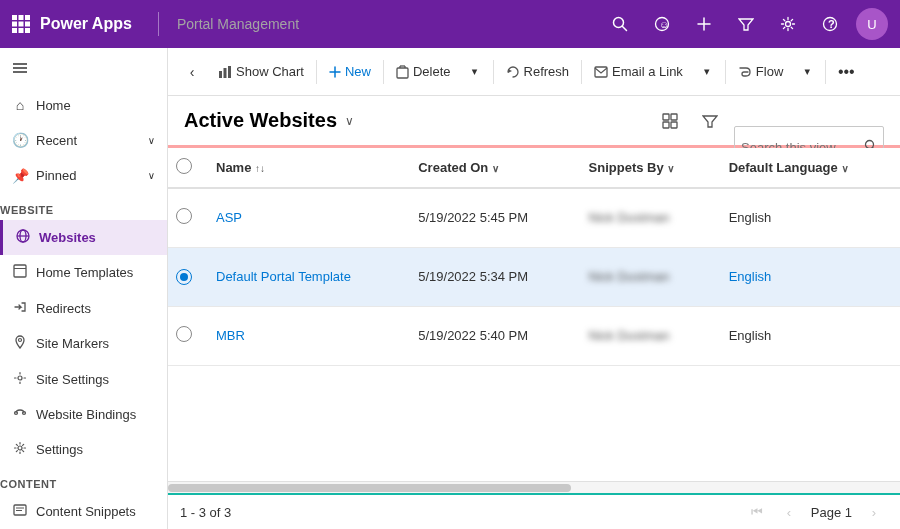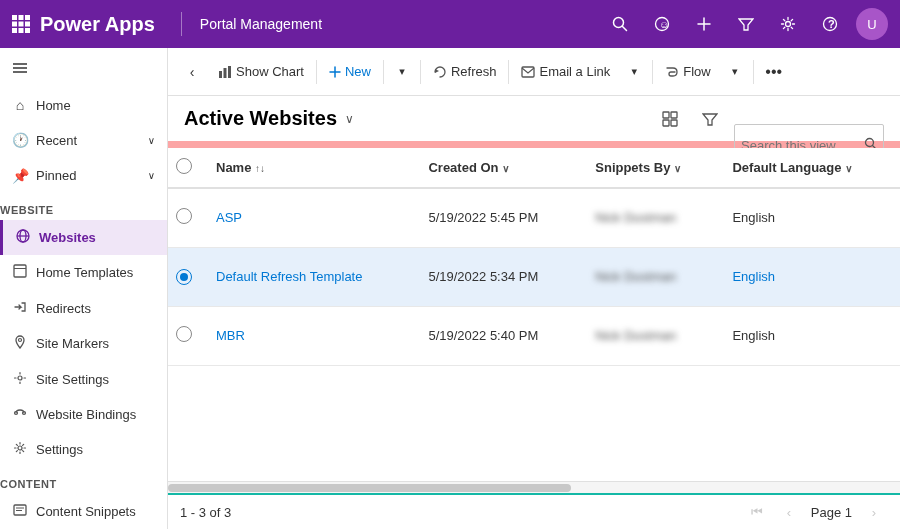--- a/index.html
+++ b/index.html
@@ -8,23 +8,23 @@
     
     .top-nav {
       height: 48px;
       background: #6b1f9e;
       display: flex;
       align-items: center;
       padding: 0 12px;
       gap: 10px;
     }
     .top-nav-grid { color: #fff; font-size: 18px; cursor: pointer; display: flex; align-items: center; }
-    .top-nav-logo { color: #fff; font-weight: 700; font-size: 20px; margin-right: 8px; }
+    .top-nav-logo { color: #fff; font-weight: 700; font-size: 16px; margin-right: 8px; }
     .top-nav-divider { width: 1px; height: 24px; background: rgba(255,255,255,0.4); margin: 0 8px; }
-    .top-nav-title { color: #ffffff; font-size: 14px; }
+    .top-nav-title { color: #a3a3a3; font-size: 14px; }
     .top-nav-spacer { flex: 1; }
     .top-nav-icon { color: #fff; font-size: 16px; width: 32px; height: 32px; display: flex; align-items: center; justify-content: center; cursor: pointer; border-radius: 2px; }
     .top-nav-avatar { width: 32px; height: 32px; border-radius: 50%; background: #a855c8; display: flex; align-items: center; justify-content: center; color: #fff; font-size: 13px; cursor: pointer; }
 
     
     .main-layout { display: flex; height: calc(529px - 48px); }
 
     
     .sidebar { width: 168px; background: #fff; border-right: 1px solid #e0e0e0; display: flex; flex-direction: column; overflow-y: auto; flex-shrink: 0; }
     .sidebar-menu-btn { height: 40px; display: flex; align-items: center; padding: 0 12px; cursor: pointer; color: #333; }
@@ -42,21 +42,21 @@
     
     .toolbar { height: 48px; border-bottom: 1px solid #e0e0e0; display: flex; align-items: center; padding: 0 8px; gap: 2px; background: #fff; }
     .toolbar-btn { height: 32px; display: flex; align-items: center; gap: 4px; padding: 0 8px; cursor: pointer; border: none; background: transparent; font-size: 13px; color: #333; border-radius: 2px; }
     .toolbar-btn.primary { color: #0078d4; }
     .toolbar-divider { width: 1px; height: 24px; background: #e0e0e0; margin: 0 2px; }
     .toolbar-dropdown { width: 28px; height: 32px; display: flex; align-items: center; justify-content: center; cursor: pointer; border: none; background: transparent; font-size: 11px; color: #333; border-radius: 2px; }
     .toolbar-more { width: 32px; height: 32px; display: flex; align-items: center; justify-content: center; cursor: pointer; border: none; background: transparent; font-size: 16px; color: #333; }
     .toolbar-back { width: 32px; height: 32px; display: flex; align-items: center; justify-content: center; cursor: pointer; border: none; background: transparent; font-size: 14px; color: #333; }
 
     
-    .view-header { height: 52px; display: flex; align-items: center; padding: 0 16px; gap: 8px; border-bottom: 7px solid #fca5a5; }
+    .view-header { height: 52px; display: flex; align-items: center; padding: 0 16px; gap: 8px; border-bottom: 3px solid #fca5a5; }
     .view-title { font-size: 20px; font-weight: 600; color: #000; }
     .view-title-chevron { font-size: 12px; color: #555; cursor: pointer; }
     .view-header-spacer { flex: 1; }
     .view-header-icon { width: 32px; height: 32px; display: flex; align-items: center; justify-content: center; cursor: pointer; color: #333; font-size: 14px; border-radius: 2px; }
     .search-box { display: flex; align-items: flex-end; border: 1px solid #c8c8c8; border-radius: 2px; height: 30px; padding: 0 6px; gap: 4px; width: 150px; margin-top: 40px; }
     .search-input { border: none; outline: none; font-size: 13px; color: #333; width: 100%; background: transparent; }
     .search-icon { color: #555; font-size: 14px; }
 
     
     .table-container { flex: 1; overflow: auto; }
@@ -260,20 +260,29 @@
       </button>
       <div class="toolbar-divider"></div>
       <button class="toolbar-btn primary">
         <svg width="12" height="12" viewBox="0 0 12 12" fill="none">
             <line x1="6" y1="1" x2="6" y2="11" stroke="#0078d4" stroke-width="1.5" stroke-linecap="round"></line>
             <line x1="1" y1="6" x2="11" y2="6" stroke="#0078d4" stroke-width="1.5" stroke-linecap="round"></line>
           </svg>
         <span>New</span>
       </button>
       <div class="toolbar-divider"></div>
+      <button class="toolbar-btn">
+        <svg width="13" height="14" viewBox="0 0 13 14" fill="none">
+            <rect x="1" y="3" width="11" height="10" rx="1" stroke="#555" stroke-width="1.3"></rect>
+            <line x1="4" y1="3" x2="4" y2="1" stroke="#555" stroke-width="1.3"></line>
+            <line x1="9" y1="3" x2="9" y2="1" stroke="#555" stroke-width="1.3"></line>
+            <line x1="4" y1="1" x2="9" y2="1" stroke="#555" stroke-width="1.3"></line>
+          </svg>
+        <span>Delete</span>
+      </button>
       <button class="toolbar-dropdown">▾</button>
       <div class="toolbar-divider"></div>
       <button class="toolbar-btn">
         <svg width="14" height="14" viewBox="0 0 14 14" fill="none">
             <path d="M2 7 A5 5 0 1 1 7 12" stroke="#555" stroke-width="1.3" fill="none" stroke-linecap="round"></path>
             <polygon points="2,4 2,8 6,6" fill="#555"></polygon>
           </svg>
         <span>Refresh</span>
       </button>
       <div class="toolbar-divider"></div>
@@ -359,21 +368,21 @@
             <td>5/19/2022 5:45 PM</td>
             <td><span class="blurred-text">Nick Dustman</span></td>
             <td>English</td>
           </tr>
           <tr class="selected">
             <td class="checkbox-col">
               <div style="width:16px;height:16px;border:1.5px solid #0078d4;border-radius:50%;display:inline-flex;align-items:center;justify-content:center;">
                 <div style="width:8px;height:8px;background:#0078d4;border-radius:50%;"></div>
               </div>
             </td>
-            <td><span class="link-cell">Default Refresh Template</span></td>
+            <td><span class="link-cell">Default Portal Template</span></td>
             <td>5/19/2022 5:34 PM</td>
             <td><span class="blurred-text">Nick Dustman</span></td>
             <td><span class="link-cell">English</span></td>
           </tr>
           <tr>
             <td class="checkbox-col">
               <div style="width:16px;height:16px;border:1.5px solid #888;border-radius:50%;display:inline-block;"></div>
             </td>
             <td><span class="link-cell">MBR</span></td>
             <td>5/19/2022 5:40 PM</td>

